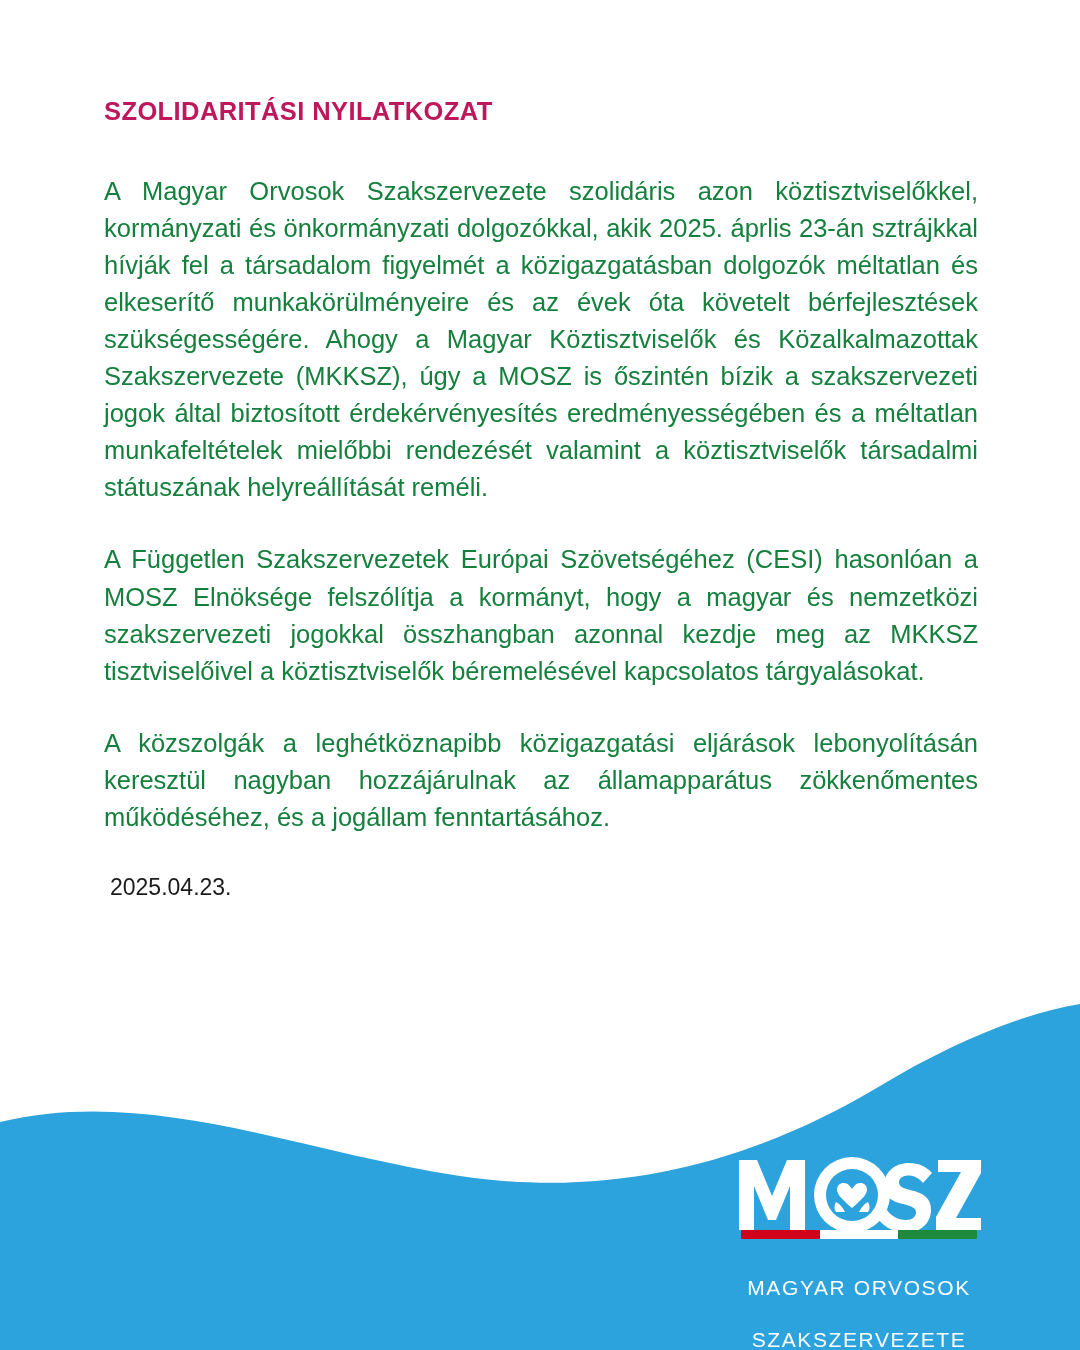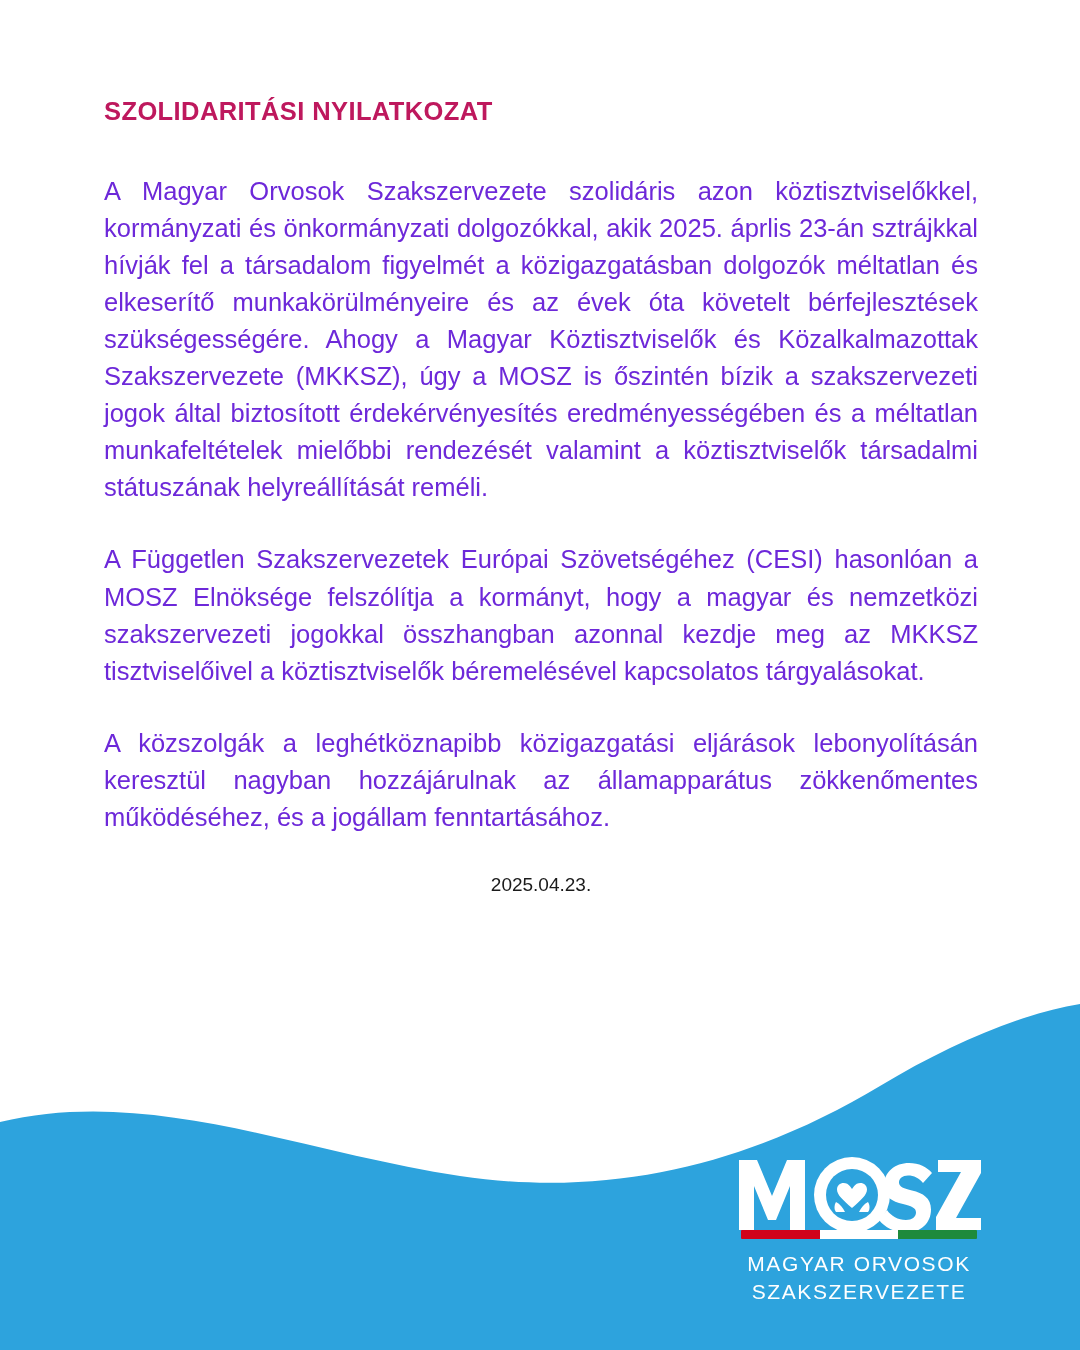--- a/index.html
+++ b/index.html
@@ -57,32 +57,31 @@
     margin: 0 0 46px 0;
     line-height: 1.2;
   }
 
   .para {
     font-size: 25.5px;
     line-height: 1.455;
     text-align: justify;
     text-justify: inter-word;
     margin: 0 0 35px 0;
-    color: #6d28d9;
+    color: #15803d;
     font-weight: 400;
   }
   .para:last-child {
     margin-bottom: 0;
   }
   .date {
-    font-size: 19px;
+    font-size: 23px;
     line-height: 1.455;
     margin: 6px;
     color: #1b1b1b;
-    text-align: center;
   }
 
   
   .logo {
     position: absolute;
     z-index: 4;
     left: 735px;
     top: 1150px;
     width: 248px;
     height: 165px;
@@ -122,20 +121,21 @@
     width: 248px;
     text-align: center;
   }
   .logo-line {
     font-size: 21px;
     letter-spacing: 1.6px;
     color: #ffffff;
     line-height: 1.35;
     font-weight: 500;
     white-space: nowrap;
+    margin-top: 24px;
   }
 </style>
 </head>
 <body>
 
 <div class="page">
 
   <div class="wave-band">
     <svg viewBox="0 0 1080 360" preserveAspectRatio="none" xmlns="http://www.w3.org/2000/svg">
       <path d="M0,132 C150,96 300,162 460,186 C620,210 760,168 880,96 C950,54 1020,24 1080,14 L1080,360 L0,360 Z" fill="#2da3dd"></path>

